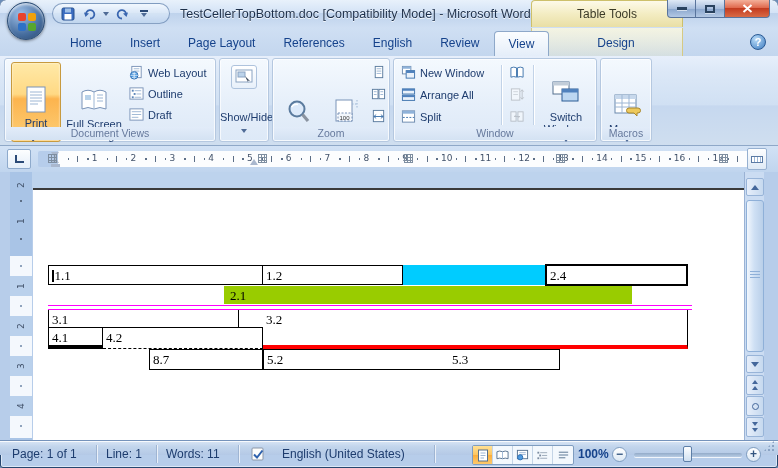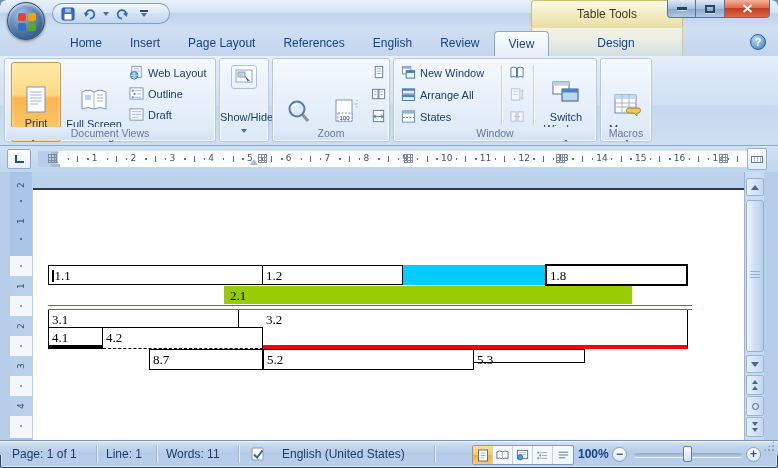--- a/index.html
+++ b/index.html
@@ -187,20 +187,21 @@
         <svg width="14" height="12" viewBox="0 0 14 12">
           <path d="M11 7 A4.2 4.2 0 1 0 7 10.5" fill="none" stroke="#3a66b0" stroke-width="1.8"></path>
           <path d="M13 4.5 L8 5.5 L11.5 9 Z" fill="#3a66b0"></path>
         </svg>
       </span>
       <span class="qbtn" style="flex-direction:column">
         <span style="width:8px;height:1.5px;background:#2b4a77;margin-bottom:1px"></span>
         <span class="darr" style="margin-top:0"></span>
       </span>
     </div>
+    <div id="title-text">TestCellerTopBottom.doc [Compatibility Mode] - Microsoft Word</div>
     <div id="winbtns">
       <div class="wbtn min">
           <span class="glyph-min"></span>
         </div>
       <div class="wbtn max">
           <span class="glyph-max"></span>
         </div>
       <div class="wbtn close">
         <svg width="11" height="9" viewBox="0 0 11 9">
           <path d="M1.5 1 L9.5 8 M9.5 1 L1.5 8" stroke="#fff" stroke-width="2"></path>
@@ -379,21 +380,21 @@
             <rect x="1.5" y="8.8" width="13" height="2" fill="#4f81bd"></rect>
         </svg>
         <span>Arrange All</span>
       </div>
       <div class="smallbtn" style="left:5px;top:48px">
         <svg width="15" height="15" viewBox="0 0 16 16">
           <rect x="1.5" y="2" width="13" height="12" fill="#fff" stroke="#6b89ad"></rect>
           <rect x="1.5" y="2" width="13" height="3" fill="#8fb2d9"></rect>
           <line x1="2" y1="9" x2="14" y2="9" stroke="#3f74ad" stroke-dasharray="2 1.5"></line>
         </svg>
-        <span>States</span>
+        <span>Split</span>
       </div>
       <div class="vsep" style="left:107px"></div>
       <div class="smallbtn" style="left:113px;top:4px">
         <svg width="16" height="15" viewBox="0 0 16 16">
           <path d="M1.5 3 Q4.5 1.5 7.5 3 L7.5 13 Q4.5 11.5 1.5 13 Z" fill="#fff" stroke="#3f74ad"></path>
           <path d="M8.5 3 Q11.5 1.5 14.5 3 L14.5 13 Q11.5 11.5 8.5 13 Z" fill="#fff" stroke="#3f74ad"></path>
         </svg>
       </div>
       <div class="smallbtn dis" style="left:113px;top:26px">
         <svg width="16" height="15" viewBox="0 0 16 16">
@@ -562,34 +563,34 @@
       <span class="vrdot" style="top:213px;background:#8fa3bd"></span>
       <span class="vrnum" style="top:229px">4</span>
       <span class="vrdot" style="top:253px;background:#8fa3bd"></span>
     </div>
 
     <div id="page">
 
       <div class="tcell" style="left:15px;top:75px;width:215px;height:20px;border:1px solid #000"><span class="caret"></span><span>1.1</span></div>
       <div class="tcell" style="left:230px;top:75px;width:140px;height:20px;border:1px solid #000;border-left:none"><span>1.2</span></div>
       <div class="tcell" style="left:370px;top:75px;width:142px;height:20px;background:#00CCFF"></div>
-      <div class="tcell" style="left:512px;top:74px;width:143px;height:22px;border:2.5px solid #000"><span>1.8</span></div>
+      <div class="tcell" style="left:512px;top:74px;width:143px;height:22px;border:2.5px solid #000"><span>2.4</span></div>
 
       <div class="tcell" style="left:191px;top:96px;width:408px;height:18px;background:#99CC00;padding-left:6px"><span>2.1</span></div>
 
       <div style="position:absolute;left:15px;top:115px;width:644px;height:5px;border-top:1.5px solid #FF00FF;border-bottom:1.5px solid #FF00FF"></div>
 
       <div class="tcell" style="left:15px;top:120px;width:191px;height:18px;border:1px solid #000;border-top:none"><span>3.1</span></div>
       <div class="tcell" style="left:230px;top:120px;width:425px;height:39px;border:1px solid #000;border-top:none;border-left:none;border-bottom:4px solid #FF0000"><span>3.2</span></div>
       <div class="tcell" style="left:15px;top:137px;width:55px;height:22px;border:1px solid #000;border-bottom:4px solid #000"><span>4.1</span></div>
       <div class="tcell" style="left:70px;top:137px;width:160px;height:22px;border-top:1px solid #000;border-right:1px solid #000;border-bottom:1.5px dashed #000"><span>4.2</span></div>
 
       <div class="tcell" style="left:116px;top:159px;width:114px;height:21px;border:1px solid #000"><span>8.7</span></div>
       <div class="tcell" style="left:230px;top:159px;width:211px;height:21px;border:1px solid #000;border-left:1px solid #000"><span>5.2</span></div>
-      <div class="tcell" style="left:441px;top:159px;width:111px;height:14px;border:1px solid #000;border-left:none"><span>5.3</span></div>
+      <div class="tcell" style="left:416px;top:159px;width:111px;height:21px;border:1px solid #000;border-left:none"><span>5.3</span></div>
     </div>
 
     <div id="vscroll">
       <div class="sbtn" style="top:6px;height:18px">
           <span class="sb-up"></span>
         </div>
       <div id="sthumb">
           <div class="grip"></div>
         </div>
       <div class="sbtn" style="top:183px;height:18px">

